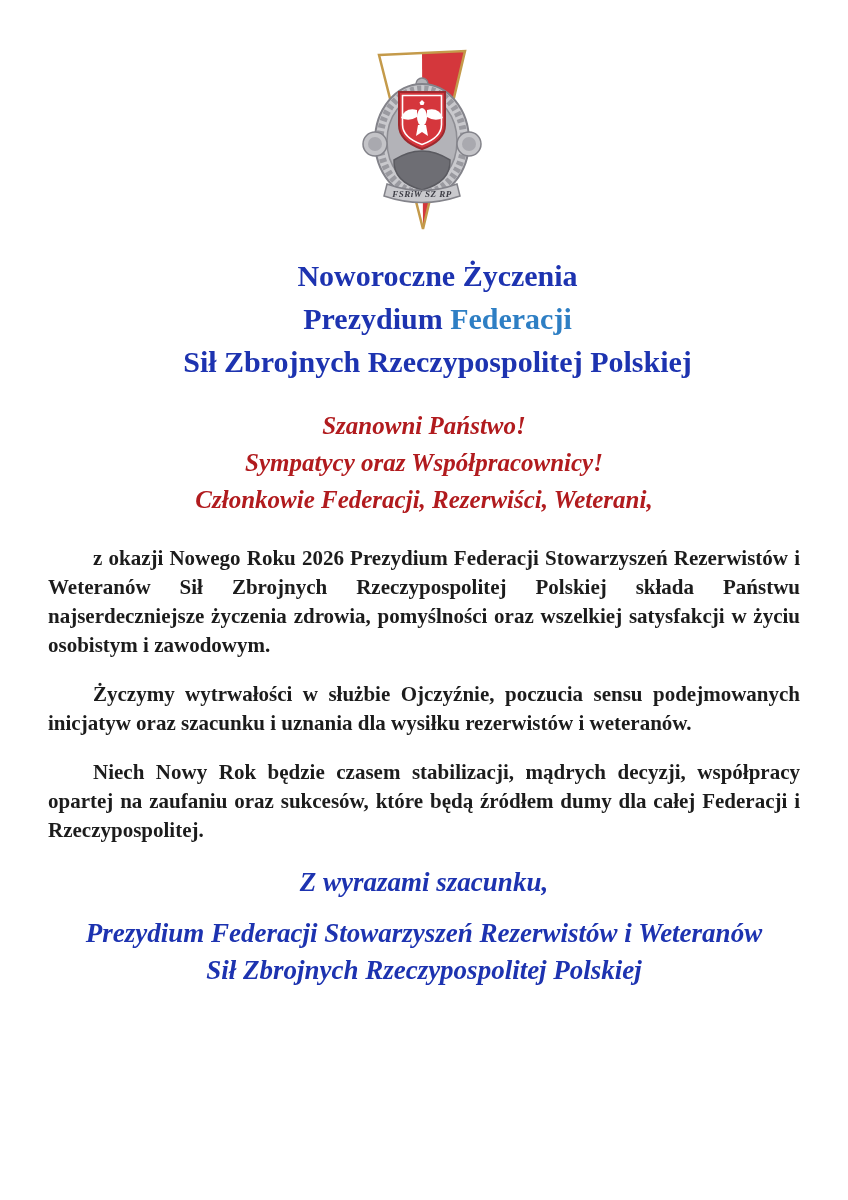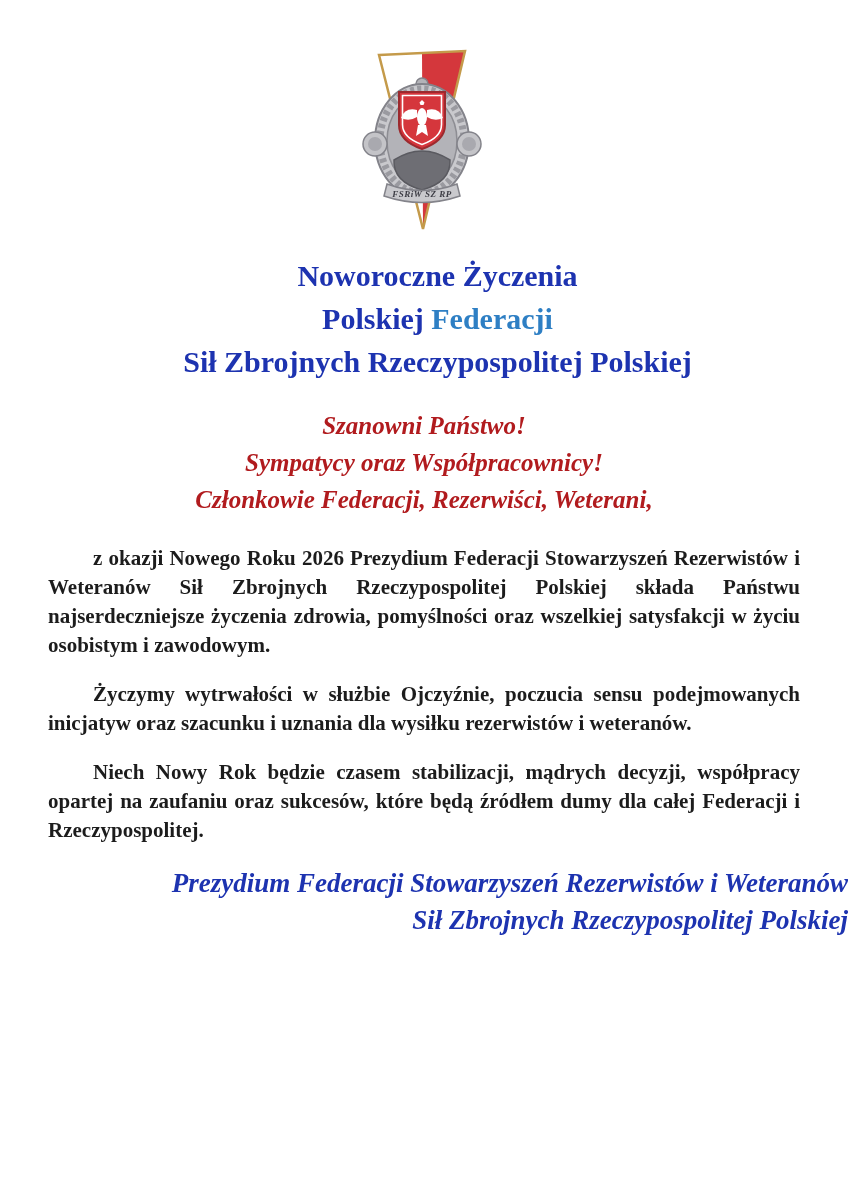--- a/index.html
+++ b/index.html
@@ -59,21 +59,21 @@
     margin:16px 0 0;
     text-align:center;
     font-style:italic;
     font-weight:700;
     font-size:27px;
     line-height:34px;
     color:var(--blue);
   }
   .sig-block{
     margin:16px 0 0;
-    text-align:right;
+    text-align:center;
     font-style:italic;
     font-weight:700;
     font-size:27px;
     line-height:37px;
     color:var(--blue);
   }
   .sig-line{display:block;}
 </style>
 </head>
 <body>
@@ -109,34 +109,35 @@
         <polygon points="69,81 77,81 79,92 73,88 67,92"></polygon>
       </g>
 
       <path d="M38,140 q35,13 70,0 l3,12 q-38,13 -76,0 Z" fill="#c9c9cd" stroke="#83838a" stroke-width="1.5"></path>
       <text x="73" y="152.5" text-anchor="middle" font-size="9" font-weight="bold" letter-spacing="0.5" fill="#3c3c44">FSRiW SZ RP</text>
     </svg>
   </div>
 
   <h1 class="title">
     <span class="t-line">Noworoczne Życzenia</span>
-    <span class="t-line"><span>Polskiej </span><span class="accent">Federacji</span></span>
+    <span class="t-line"><span>Prezydium </span><span class="accent">Federacji</span></span>
     <span class="t-line">Sił Zbrojnych Rzeczypospolitej Polskiej</span>
   </h1>
 
   <div class="salutation">
     <div>Szanowni Państwo!</div>
     <div>Sympatycy oraz Współpracownicy!</div>
     <div>Członkowie Federacji, Rezerwiści, Weterani,</div>
   </div>
 
   <div class="body-text">
     <p>z okazji Nowego Roku 2026 Prezydium Federacji Stowarzyszeń Rezerwistów i Weteranów Sił Zbrojnych Rzeczypospolitej Polskiej składa Państwu najserdeczniejsze życzenia zdrowia, pomyślności oraz wszelkiej satysfakcji w życiu osobistym i zawodowym.</p>
     <p>Życzymy wytrwałości w służbie Ojczyźnie, poczucia sensu podejmowanych inicjatyw oraz szacunku i uznania dla wysiłku rezerwistów i weteranów.</p>
     <p>Niech Nowy Rok będzie czasem stabilizacji, mądrych decyzji, współpracy opartej na zaufaniu oraz sukcesów, które będą źródłem dumy dla całej Federacji i Rzeczypospolitej.</p>
   </div>
 
+  <div class="closing">Z wyrazami szacunku,</div>
   <div class="sig-block">
     <span class="sig-line">Prezydium Federacji Stowarzyszeń Rezerwistów i Weteranów</span>
     <span class="sig-line">Sił Zbrojnych Rzeczypospolitej Polskiej</span>
   </div>
 
 </div>
 
 </body></html>

